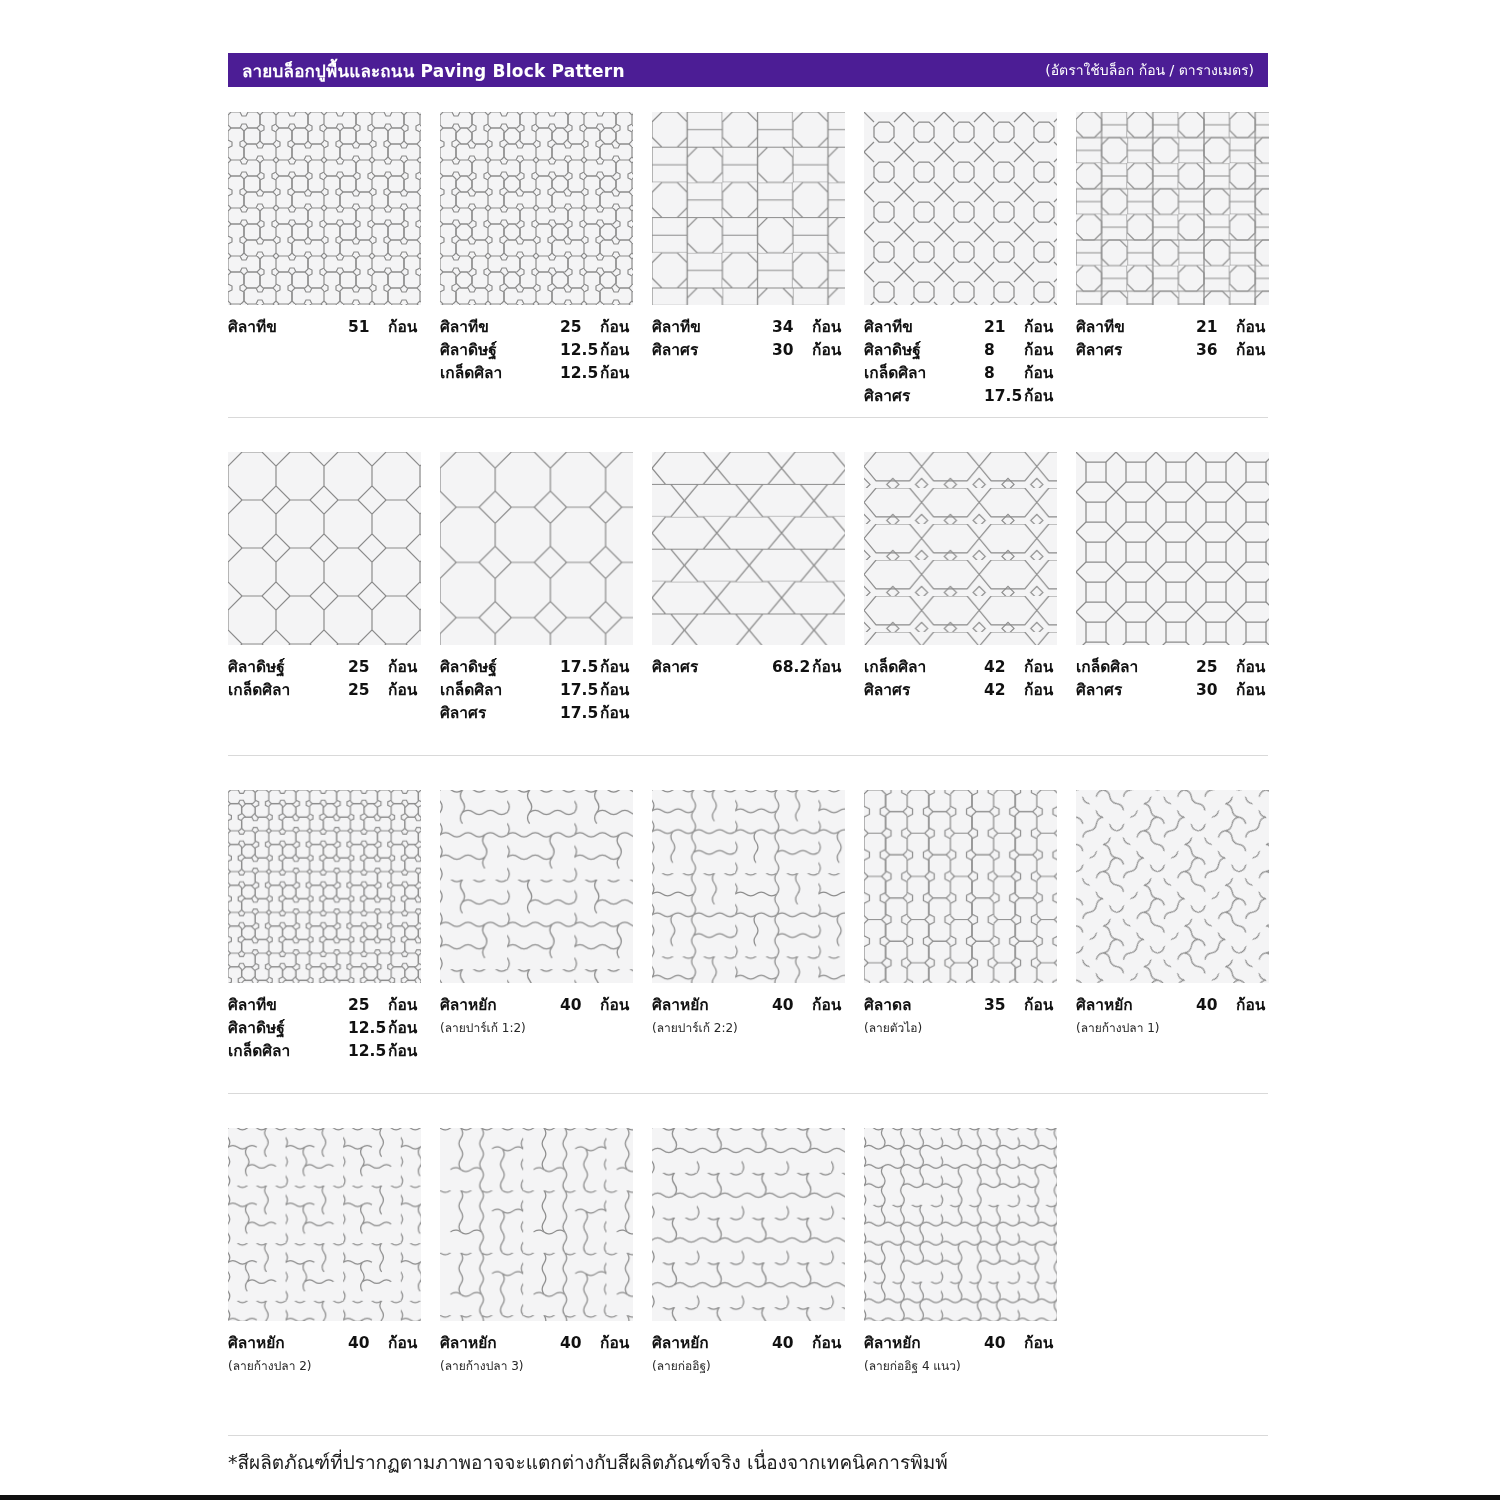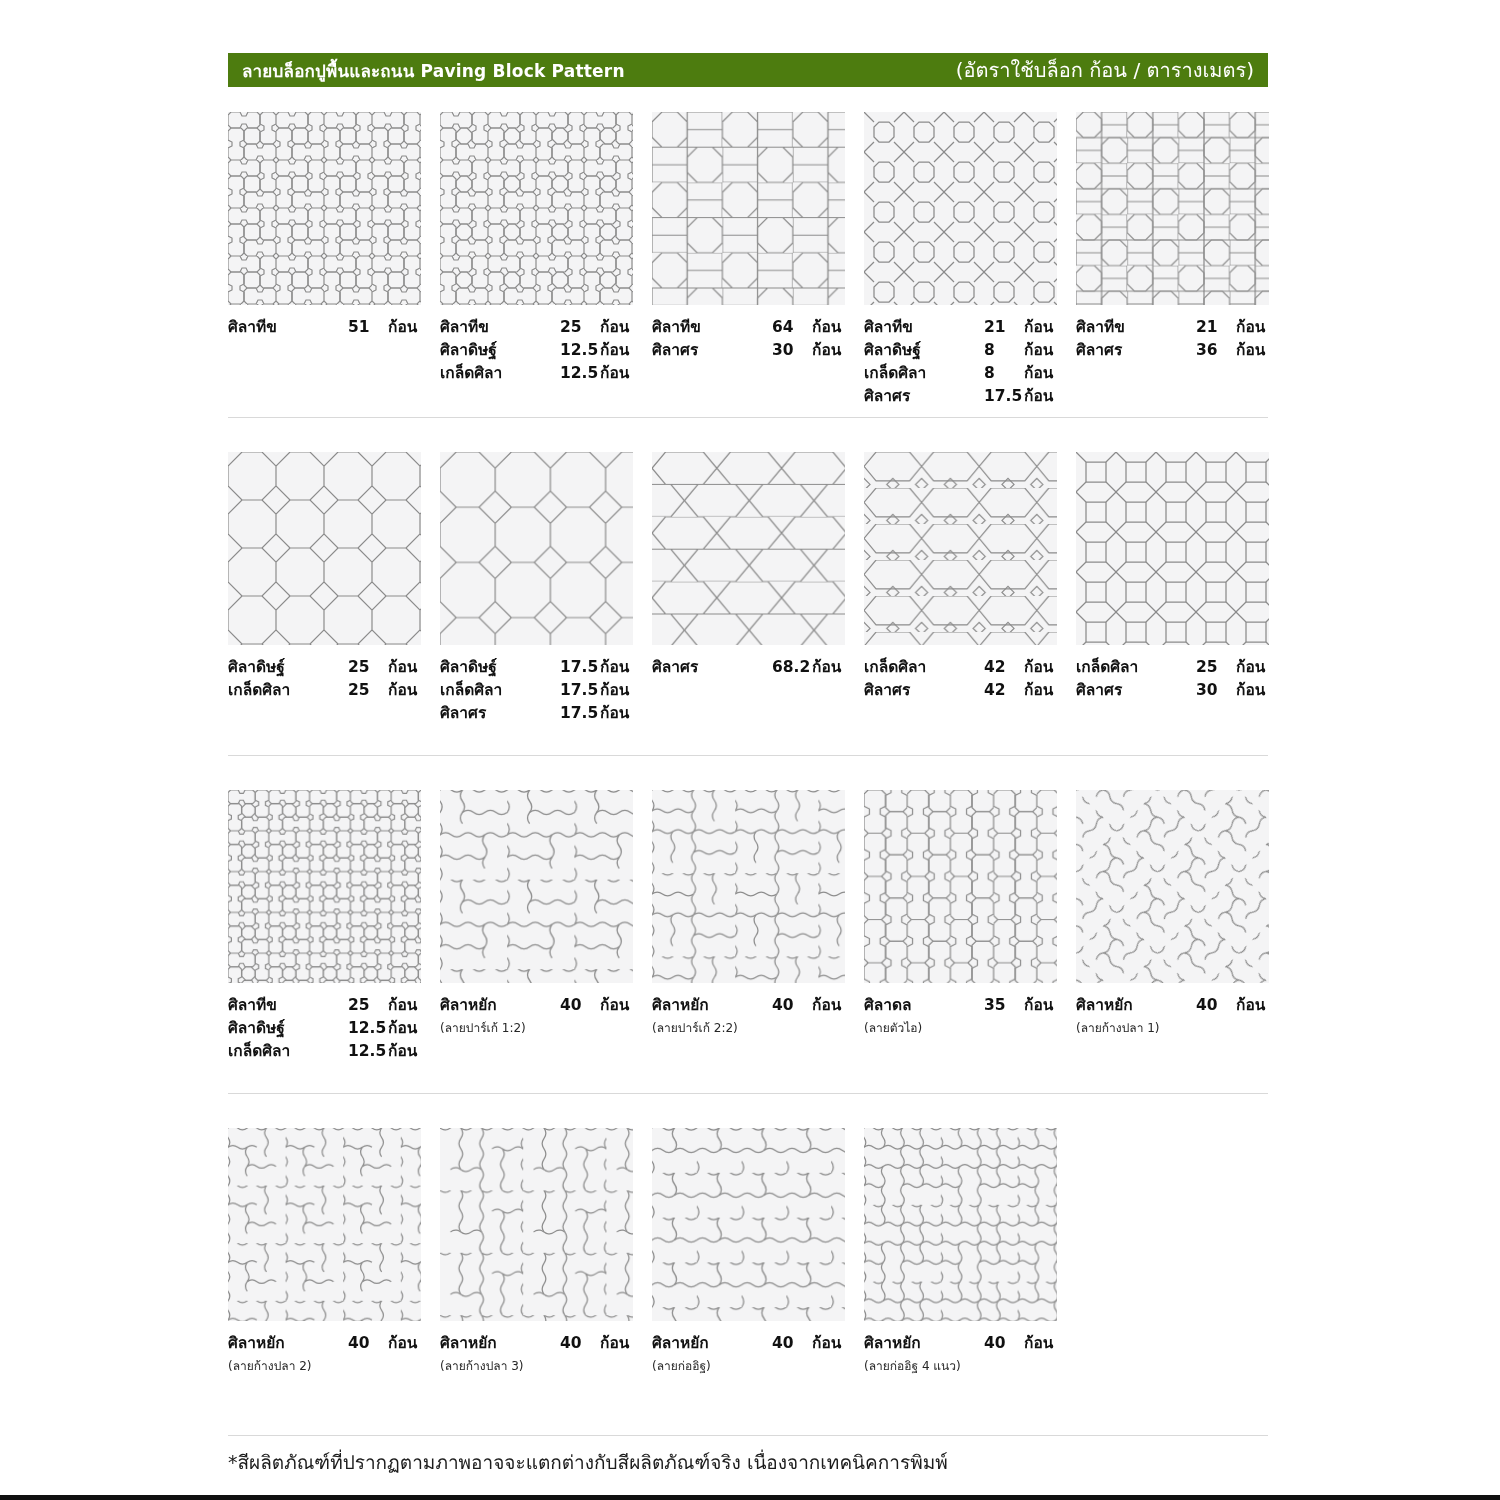--- a/index.html
+++ b/index.html
@@ -2,25 +2,25 @@
 <html><head>
 <meta charset="utf-8">
 <style>
   html,body{margin:0;padding:0;}
   body{
     width:1500px;height:1500px;position:relative;background:#ffffff;
     font-family:"DejaVu Sans", sans-serif;color:#141414;
   }
   .header{
     position:absolute;left:228px;top:53px;width:1040px;height:34px;
-    background:#4d7c0f;color:#ffffff;display:flex;justify-content:space-between;
+    background:#4c1d95;color:#ffffff;display:flex;justify-content:space-between;
     align-items:center;padding:0 14px;box-sizing:border-box;
   }
   .header .t{font-size:17px;font-weight:bold;letter-spacing:.2px;}
-  .header .n{font-size:20px;font-weight:500;}
+  .header .n{font-size:14px;font-weight:500;}
   .section{position:absolute;left:228px;width:1041px;}
   .sec1{top:112px}.sec2{top:452px}.sec3{top:790px}.sec4{top:1128px}
   .tiles{display:flex;gap:19px;}
   svg.tile{width:193px;height:193px;background:#f4f4f5;display:block;flex:0 0 auto;}
   .labels{display:flex;gap:19px;margin-top:11px;}
   .lab{width:193px;flex:0 0 auto;}
   .line{display:flex;font-size:15.5px;font-weight:bold;color:#111;line-height:23px;white-space:nowrap;}
   .line .nm{width:120px;}
   .line .qty{width:40px;}
   .line .un{}
@@ -248,21 +248,21 @@
         </div>
       <div class="line">
           <span class="nm">เกล็ดศิลา</span>
           <span class="qty">12.5</span>
           <span class="un">ก้อน</span>
         </div>
     </div>
     <div class="lab">
       <div class="line">
           <span class="nm">ศิลาทีข</span>
-          <span class="qty">64</span>
+          <span class="qty">34</span>
           <span class="un">ก้อน</span>
         </div>
       <div class="line">
           <span class="nm">ศิลาศร</span>
           <span class="qty">30</span>
           <span class="un">ก้อน</span>
         </div>
     </div>
     <div class="lab">
       <div class="line">

